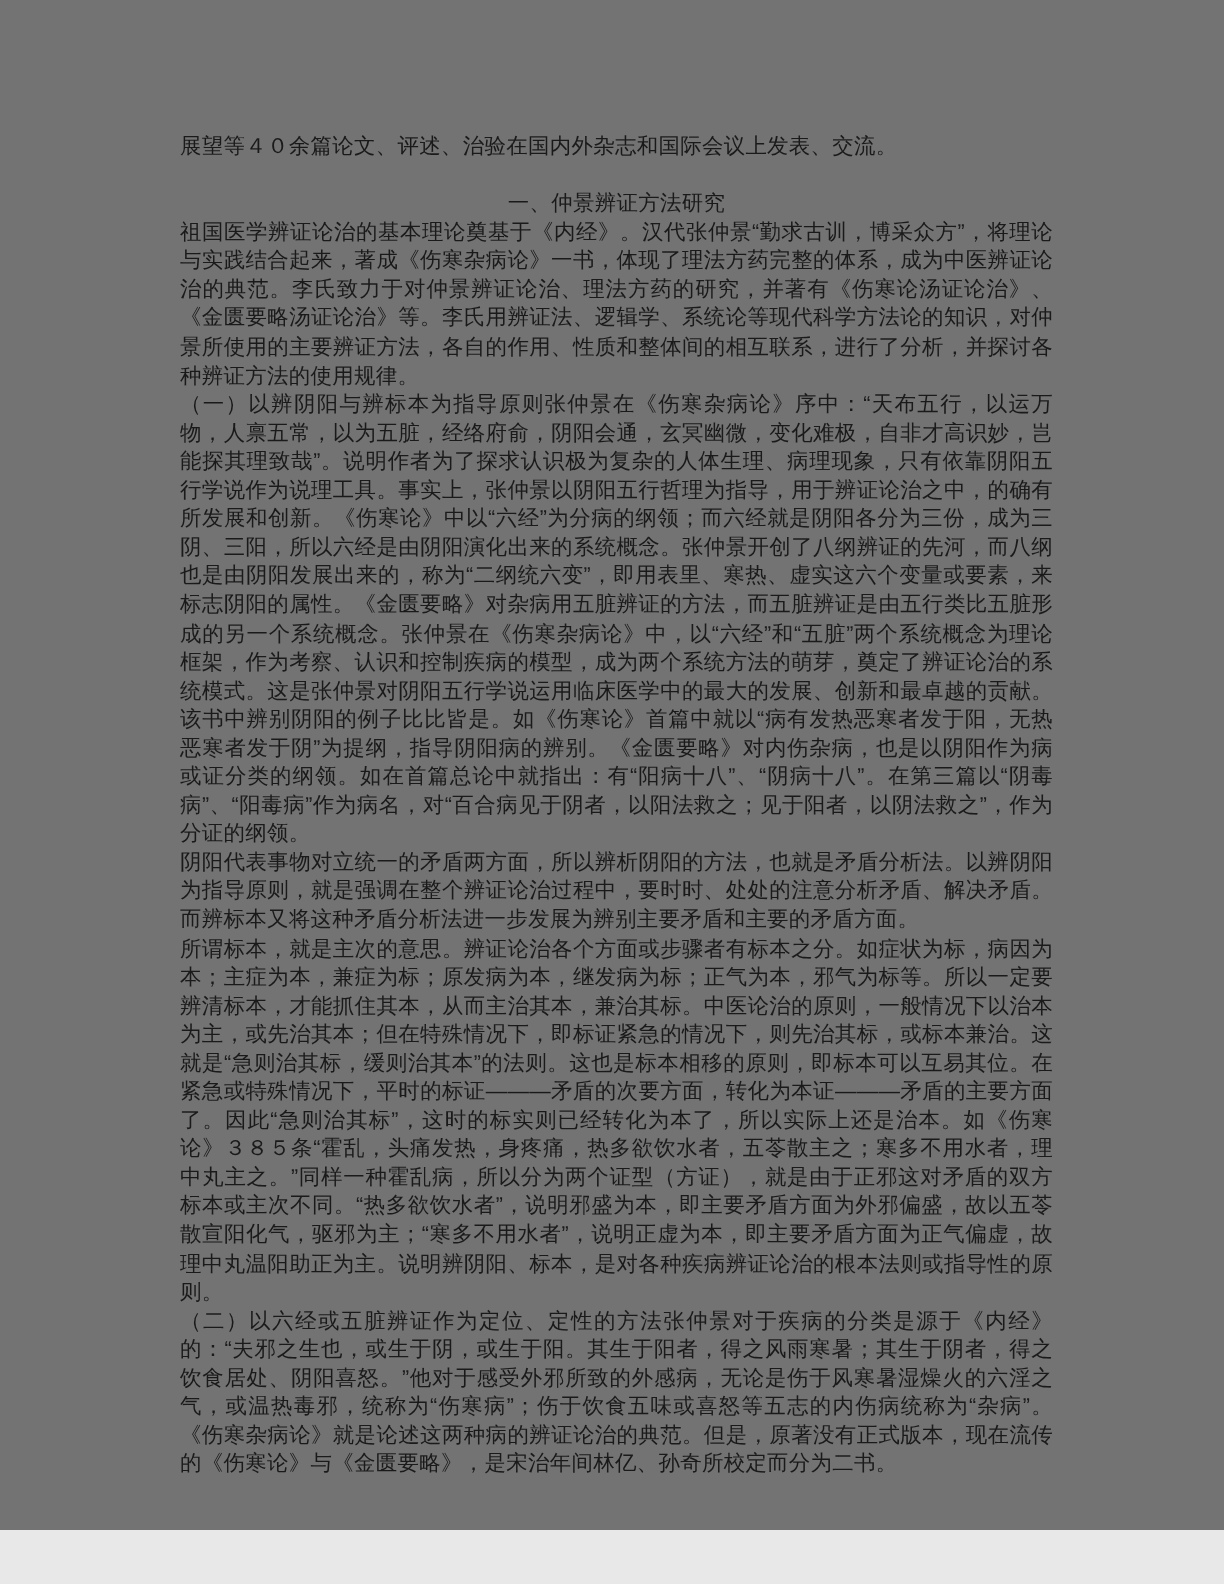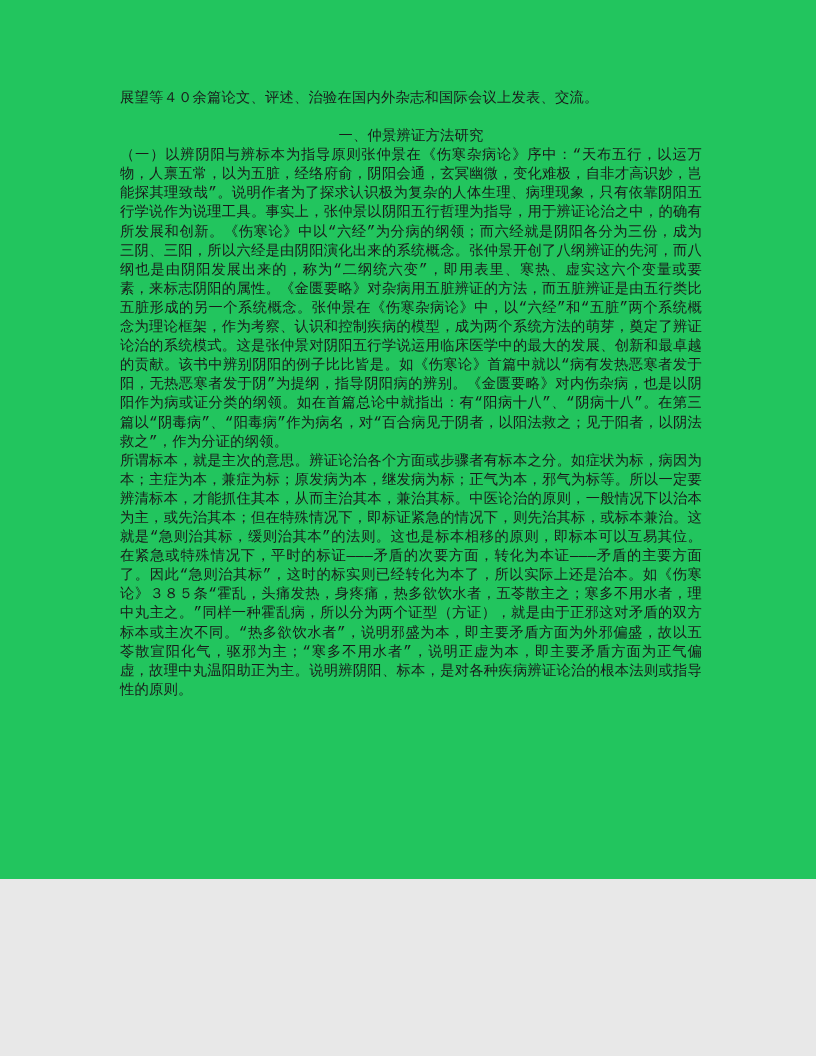--- a/index.html
+++ b/index.html
@@ -3,25 +3,25 @@
 <meta charset="utf-8">
 <style>
   html, body {
     margin: 0;
     padding: 0;
     background: #e8e8e8;
   }
   .page {
     position: relative;
     width: 816px;
-    height: 879px;
+    height: 1020px;
     margin: 0 auto;
-    background: #22c55e;
+    background: #737373;
     overflow: hidden;
-    font-family: Liberation Mono, monospace;
+    font-family: Liberation Sans, sans-serif;
     color: #1a1a1a;
   }
   .content {
     position: absolute;
     left: 120px;
     top: 89px;
     width: 582px;
     font-size: 14.3px;
     line-height: 19.1px;
     text-align: justify;
@@ -45,16 +45,19 @@
     text-align: center;
   }
 </style>
 </head>
 <body>
 
 <div class="page">
   <div class="content">
     <p class="intro-line">展望等４０余篇论文、评述、治验在国内外杂志和国际会议上发表、交流。</p>
     <p class="subsection-title">一、仲景辨证方法研究</p>
+    <p class="body-paragraph">祖国医学辨证论治的基本理论奠基于《内经》。汉代张仲景“勤求古训，博采众方”，将理论与实践结合起来，著成《伤寒杂病论》一书，体现了理法方药完整的体系，成为中医辨证论治的典范。李氏致力于对仲景辨证论治、理法方药的研究，并著有《伤寒论汤证论治》、《金匮要略汤证论治》等。李氏用辨证法、逻辑学、系统论等现代科学方法论的知识，对仲景所使用的主要辨证方法，各自的作用、性质和整体间的相互联系，进行了分析，并探讨各种辨证方法的使用规律。</p>
     <p class="body-paragraph">（一）以辨阴阳与辨标本为指导原则张仲景在《伤寒杂病论》序中：“天布五行，以运万物，人禀五常，以为五脏，经络府俞，阴阳会通，玄冥幽微，变化难极，自非才高识妙，岂能探其理致哉”。说明作者为了探求认识极为复杂的人体生理、病理现象，只有依靠阴阳五行学说作为说理工具。事实上，张仲景以阴阳五行哲理为指导，用于辨证论治之中，的确有所发展和创新。《伤寒论》中以“六经”为分病的纲领；而六经就是阴阳各分为三份，成为三阴、三阳，所以六经是由阴阳演化出来的系统概念。张仲景开创了八纲辨证的先河，而八纲也是由阴阳发展出来的，称为“二纲统六变”，即用表里、寒热、虚实这六个变量或要素，来标志阴阳的属性。《金匮要略》对杂病用五脏辨证的方法，而五脏辨证是由五行类比五脏形成的另一个系统概念。张仲景在《伤寒杂病论》中，以“六经”和“五脏”两个系统概念为理论框架，作为考察、认识和控制疾病的模型，成为两个系统方法的萌芽，奠定了辨证论治的系统模式。这是张仲景对阴阳五行学说运用临床医学中的最大的发展、创新和最卓越的贡献。该书中辨别阴阳的例子比比皆是。如《伤寒论》首篇中就以“病有发热恶寒者发于阳，无热恶寒者发于阴”为提纲，指导阴阳病的辨别。《金匮要略》对内伤杂病，也是以阴阳作为病或证分类的纲领。如在首篇总论中就指出：有“阳病十八”、“阴病十八”。在第三篇以“阴毒病”、“阳毒病”作为病名，对“百合病见于阴者，以阳法救之；见于阳者，以阴法救之”，作为分证的纲领。</p>
+    <p class="body-paragraph">阴阳代表事物对立统一的矛盾两方面，所以辨析阴阳的方法，也就是矛盾分析法。以辨阴阳为指导原则，就是强调在整个辨证论治过程中，要时时、处处的注意分析矛盾、解决矛盾。而辨标本又将这种矛盾分析法进一步发展为辨别主要矛盾和主要的矛盾方面。</p>
     <p class="body-paragraph">所谓标本，就是主次的意思。辨证论治各个方面或步骤者有标本之分。如症状为标，病因为本；主症为本，兼症为标；原发病为本，继发病为标；正气为本，邪气为标等。所以一定要辨清标本，才能抓住其本，从而主治其本，兼治其标。中医论治的原则，一般情况下以治本为主，或先治其本；但在特殊情况下，即标证紧急的情况下，则先治其标，或标本兼治。这就是“急则治其标，缓则治其本”的法则。这也是标本相移的原则，即标本可以互易其位。在紧急或特殊情况下，平时的标证———矛盾的次要方面，转化为本证———矛盾的主要方面了。因此“急则治其标”，这时的标实则已经转化为本了，所以实际上还是治本。如《伤寒论》３８５条“霍乱，头痛发热，身疼痛，热多欲饮水者，五苓散主之；寒多不用水者，理中丸主之。”同样一种霍乱病，所以分为两个证型（方证），就是由于正邪这对矛盾的双方标本或主次不同。“热多欲饮水者”，说明邪盛为本，即主要矛盾方面为外邪偏盛，故以五苓散宣阳化气，驱邪为主；“寒多不用水者”，说明正虚为本，即主要矛盾方面为正气偏虚，故理中丸温阳助正为主。说明辨阴阳、标本，是对各种疾病辨证论治的根本法则或指导性的原则。</p>
+    <p class="body-paragraph">（二）以六经或五脏辨证作为定位、定性的方法张仲景对于疾病的分类是源于《内经》的：“夫邪之生也，或生于阴，或生于阳。其生于阳者，得之风雨寒暑；其生于阴者，得之饮食居处、阴阳喜怒。”他对于感受外邪所致的外感病，无论是伤于风寒暑湿燥火的六淫之气，或温热毒邪，统称为“伤寒病”；伤于饮食五味或喜怒等五志的内伤病统称为“杂病”。《伤寒杂病论》就是论述这两种病的辨证论治的典范。但是，原著没有正式版本，现在流传的《伤寒论》与《金匮要略》，是宋治年间林亿、孙奇所校定而分为二书。</p>
   </div>
 </div>
 
 </body></html>

